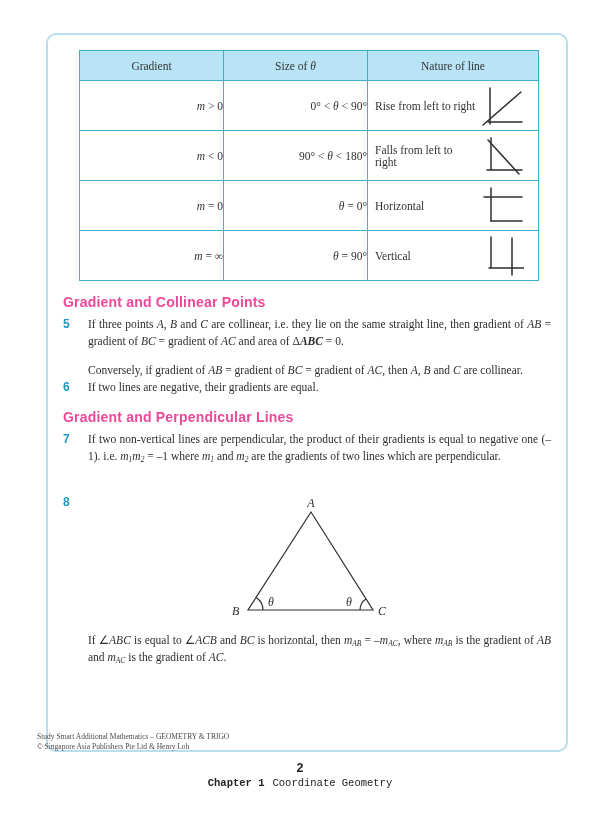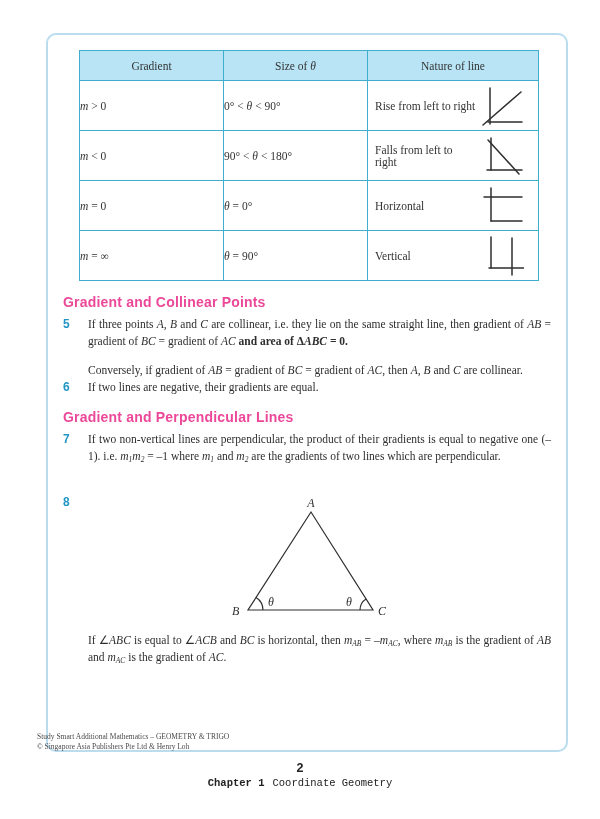--- a/index.html
+++ b/index.html
@@ -14,21 +14,21 @@
     position:absolute; left:33px; top:33px; width:522px; height:719px;
     border:2px solid #b9ddef; border-radius:10px;
     padding:15px 13px 0 15px;
     margin-left:13px;
   }
 
   
   table.grad-table { border-collapse:collapse; margin-left:16px; table-layout:fixed; }
   .grad-table th, .grad-table td { border:1.5px solid #3fadcd; font-weight:normal; font-size:11.5px; color:#333; }
   .grad-table th { background:#b8e4f5; height:30px; text-align:center; }
-  .grad-table td { height:50px; text-align:left; }
+  .grad-table td { height:50px; text-align:right; }
   .col-g { width:144px; } .col-s { width:144px; } .col-n { width:171px; }
   td.nature-cell { text-align:left; padding:0 14px 0 7px; }
   .nature-inner { display:flex; align-items:center; justify-content:space-between; gap:3px; }
   .nat-icon svg { display:block; }
   .nat-icon line { stroke:#2e2e2e; stroke-width:1.5; stroke-linecap:round; }
 
   
   .section-heading {
     font-family:"Liberation Sans", sans-serif; font-weight:bold;
     font-size:14px; color:#ec4899; margin:13px 0 6px 0; letter-spacing:0.2px;
@@ -37,21 +37,21 @@
   .item-num {
     width:25px; flex:0 0 25px; font-family:"Liberation Sans", sans-serif;
     font-weight:bold; font-size:12px; color:#2196c4; padding-top:1px;
   }
   .item-body { flex:1; font-size:11.5px; line-height:1.5; padding-right:2px; }
   .item-body p { text-align:justify; margin:0; }
   .item-body p.spaced { margin-bottom:11px; }
 
   .rt-n { } 
   .rt-i { font-style:italic; }
-  .rt-b { font-weight:bold; }
+  .rt-b { font-weight:normal; }
   .rt-bi { font-weight:bold; font-style:italic; }
   .rt-isub { font-style:italic; font-size:0.65em; vertical-align:-0.3em; letter-spacing:0; }
 
   
   .diagram { margin:2px 0 8px 130px; }
   .diagram svg { display:block; }
   .tri-line { stroke:#2e2e2e; stroke-width:1.2; fill:none; }
   .tri-label { font-family:"Liberation Serif", serif; font-style:italic; font-size:12px; fill:#2e2e2e; }
 
   

